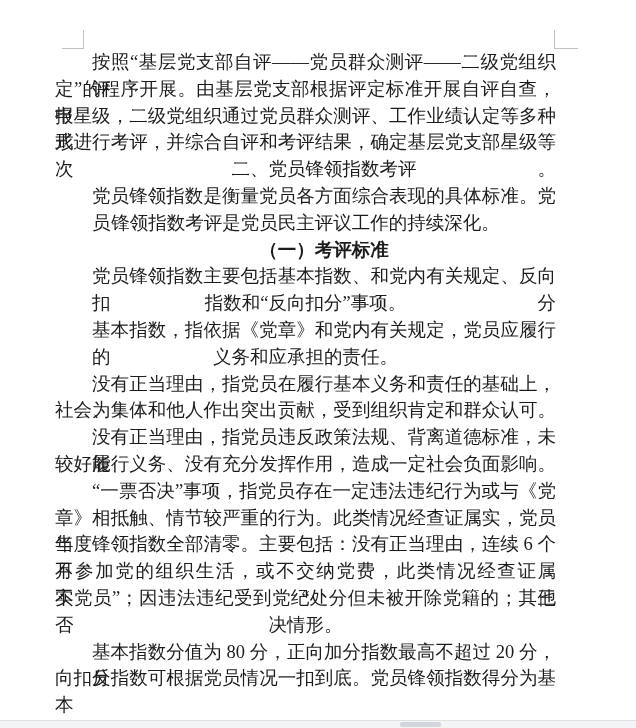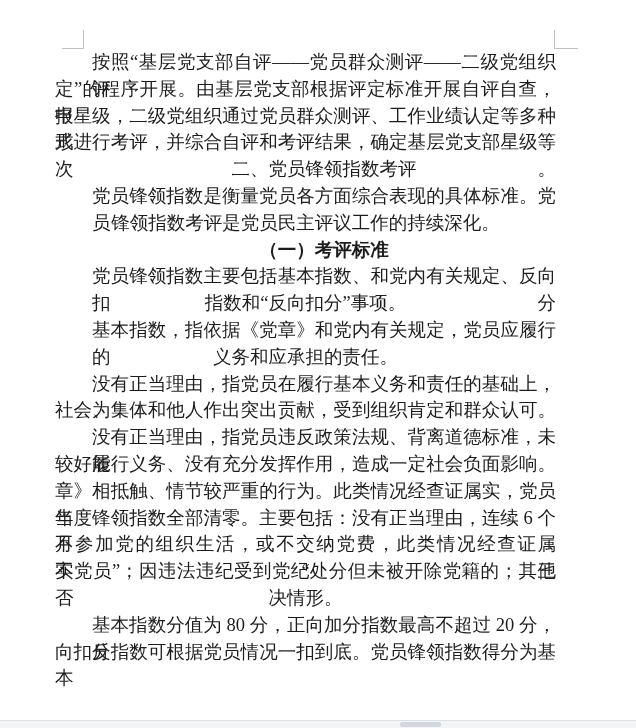--- a/index.html
+++ b/index.html
@@ -82,20 +82,21 @@
       <div class="line">锋领指数考评是党员民主评议工作的持续深化。</div>
       <div class="line indent bold">（一）考评标准</div>
       <div class="line just indent">党员锋领指数主要包括基本指数、和党内有关规定、反向扣分</div>
       <div class="line">指数和“反向扣分”事项。</div>
       <div class="line just indent">基本指数，指依据《党章》和党内有关规定，党员应履行的</div>
       <div class="line">义务和应承担的责任。</div>
       <div class="line just indent">没有正当理由，指党员在履行基本义务和责任的基础上，为</div>
       <div class="line just">社会、集体和他人作出突出贡献，受到组织肯定和群众认可。</div>
       <div class="line just indent">没有正当理由，指党员违反政策法规、背离道德标准，未能</div>
       <div class="line just">较好履行义务、没有充分发挥作用，造成一定社会负面影响。</div>
+      <div class="line just indent">“一票否决”事项，指党员存在一定违法违纪行为或与《党</div>
       <div class="line just">章》相抵触、情节较严重的行为。此类情况经查证属实，党员当</div>
       <div class="line just">年度锋领指数全部清零。主要包括：没有正当理由，连续 6 个月</div>
       <div class="line just">不参加党的组织生活，或不交纳党费，此类情况经查证属实“三</div>
       <div class="line just">不党员”；因违法违纪受到党纪处分但未被开除党籍的；其他否</div>
       <div class="line">决情形。</div>
       <div class="line just indent">基本指数分值为 80 分，正向加分指数最高不超过 20 分，反</div>
       <div class="line just">向扣分指数可根据党员情况一扣到底。党员锋领指数得分为基本</div>
     </div>
 
   <div class="hscroll-track">

